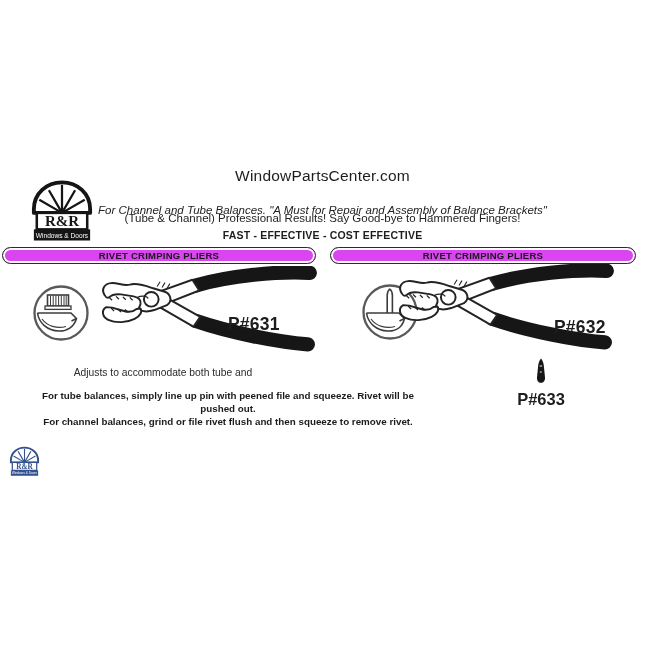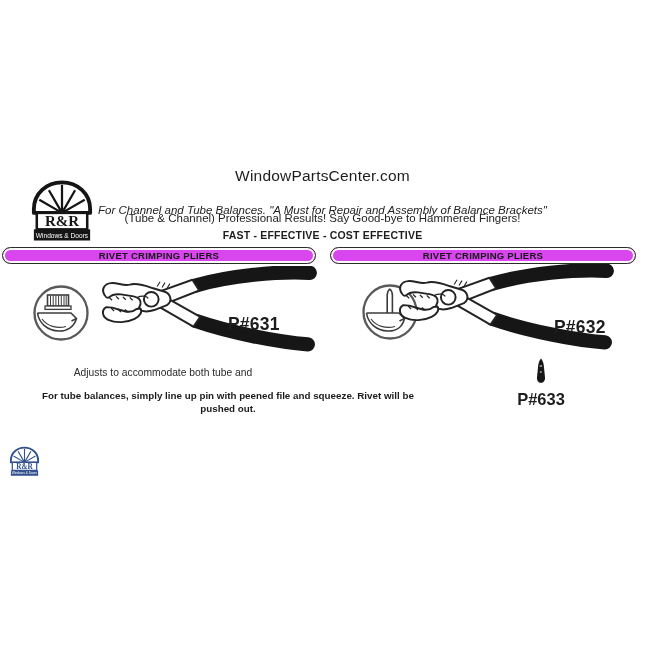--- a/index.html
+++ b/index.html
@@ -101,20 +101,21 @@
   </svg>
 
   <div class="abs part-label p631">P#631</div>
 
   <div class="abs ctr caption-left">
     <div>Adjusts to accommodate both tube and</div>
   </div>
 
   <div class="abs ctr instructions">
     <div>For tube balances, simply line up pin with peened file and squeeze. Rivet will be pushed out.</div>
+    <div>For channel balances, grind or file rivet flush and then squeeze to remove rivet.</div>
   </div>
 
   <svg class="abs" style="left:360px;top:282px" width="60" height="60" viewBox="0 0 60 60">
     <circle cx="30" cy="30" r="26.5" fill="#ffffff" stroke="#595959" stroke-width="2.3"></circle>
     <path d="M27.2,31 L27.2,13.5 C27.2,10.5 28,8.5 29.8,7 C31.6,8.5 32.4,10.5 32.4,13.5 L32.4,31" fill="#ffffff" stroke="#3c3c3c" stroke-width="1.6" stroke-linejoin="round"></path>
     <path d="M6.5,31 L39,31 L44.5,36.5 L39.5,39" fill="none" stroke="#3c3c3c" stroke-width="1.6" stroke-linejoin="round"></path>
     <path d="M6.5,31 C8,41 16,48.5 28,49 C36,49.3 42.5,45 44.5,36.5" fill="none" stroke="#3c3c3c" stroke-width="1.6"></path>
     <path d="M11,37 C16,44 26,47 35,44.5" fill="none" stroke="#3c3c3c" stroke-width="1.2"></path>
   </svg>
 

